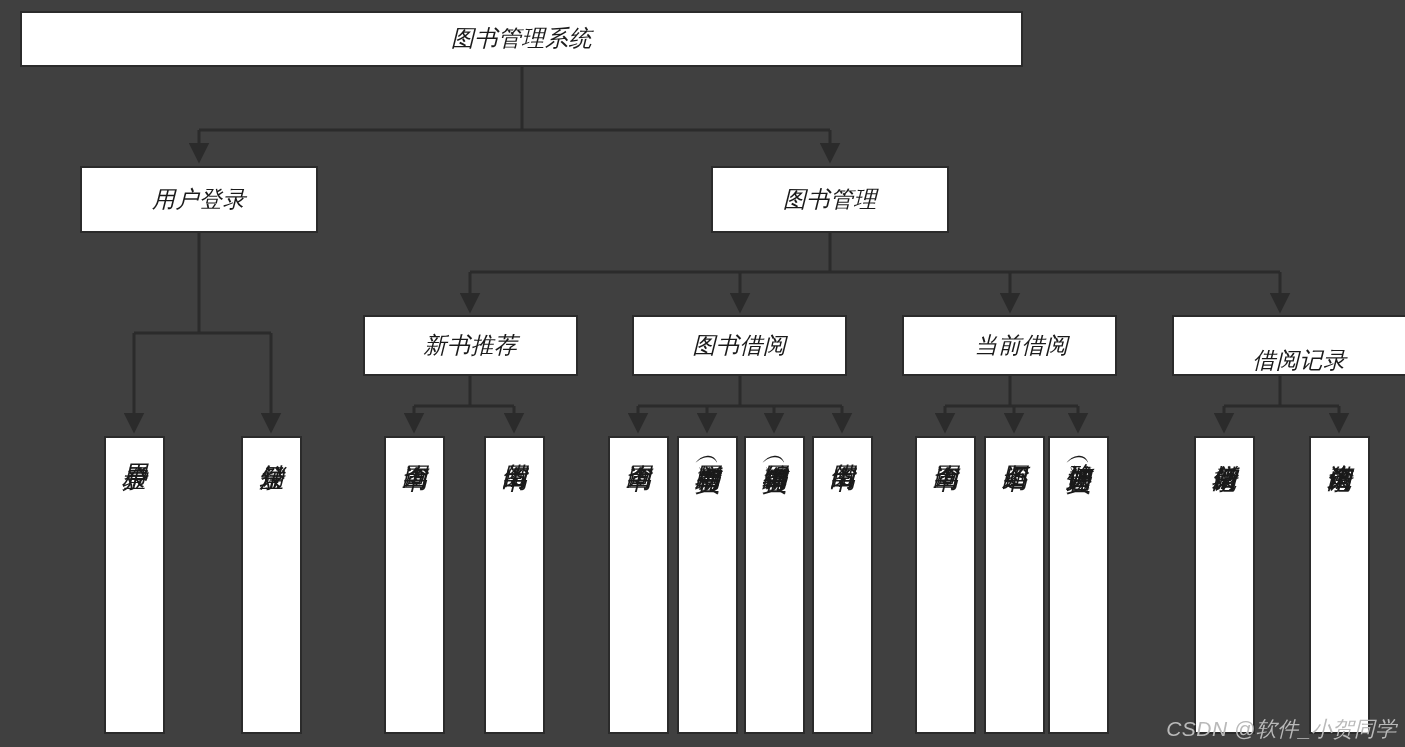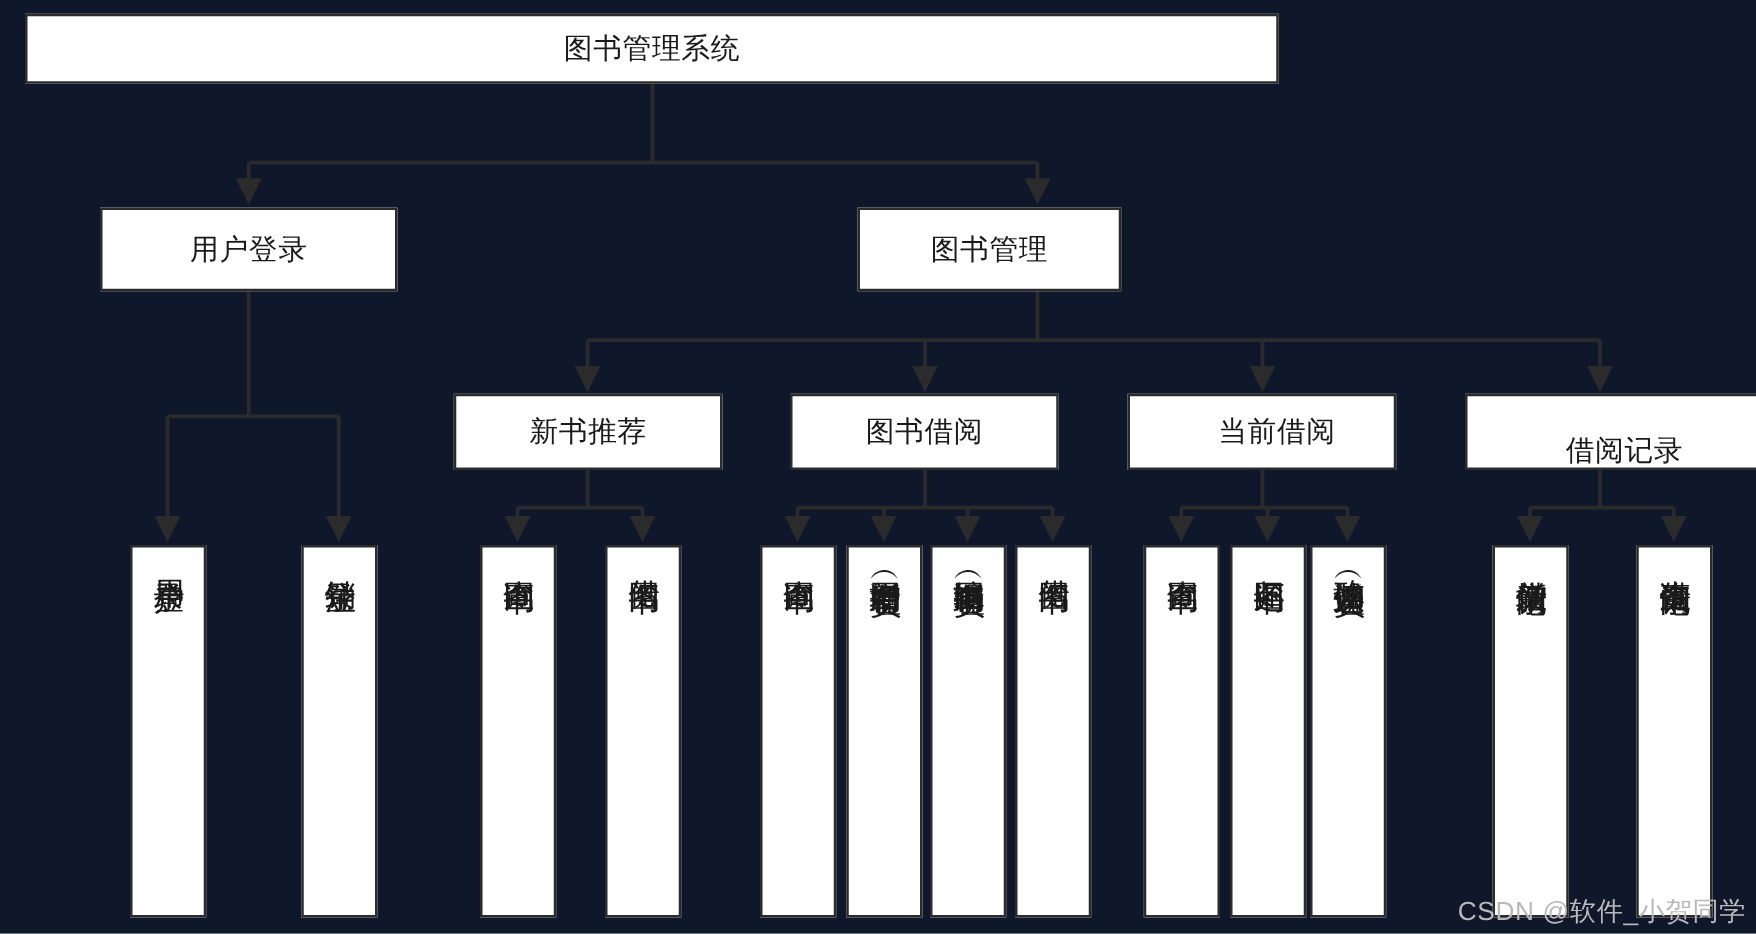--- a/index.html
+++ b/index.html
@@ -8,22 +8,23 @@
     padding: 0;
     background: #ffffff;
   }
   body {
     font-family: "Liberation Sans", "DejaVu Sans", sans-serif;
   }
   #diagram-root {
     position: relative;
     width: 1405px;
     height: 747px;
-    background: #0f172a;
+    background: #404040;
     overflow: hidden;
+    font-style: italic;
   }
   #edges-layer {
     position: absolute;
     left: 0;
     top: 0;
     width: 1405px;
     height: 747px;
     pointer-events: none;
   }
   .node {
@@ -126,21 +127,21 @@
   </svg>
 
   <div class="node horiz" style="left:20px; top:11px; width:1003px; height:56px;">
     <span class="node-label">图书管理系统</span>
   </div>
 
   <div class="node horiz" style="left:80px; top:166px; width:238px; height:67px;">
     <span class="node-label">用户登录</span>
   </div>
 
-  <div class="node horiz" style="left:686px; top:166px; width:211px; height:67px;">
+  <div class="node horiz" style="left:711px; top:166px; width:238px; height:67px;">
     <span class="node-label">图书管理</span>
   </div>
 
   <div class="node horiz" style="left:363px; top:315px; width:215px; height:61px;">
     <span class="node-label">新书推荐</span>
   </div>
 
   <div class="node horiz" style="left:632px; top:315px; width:215px; height:61px;">
     <span class="node-label">图书借阅</span>
   </div>

